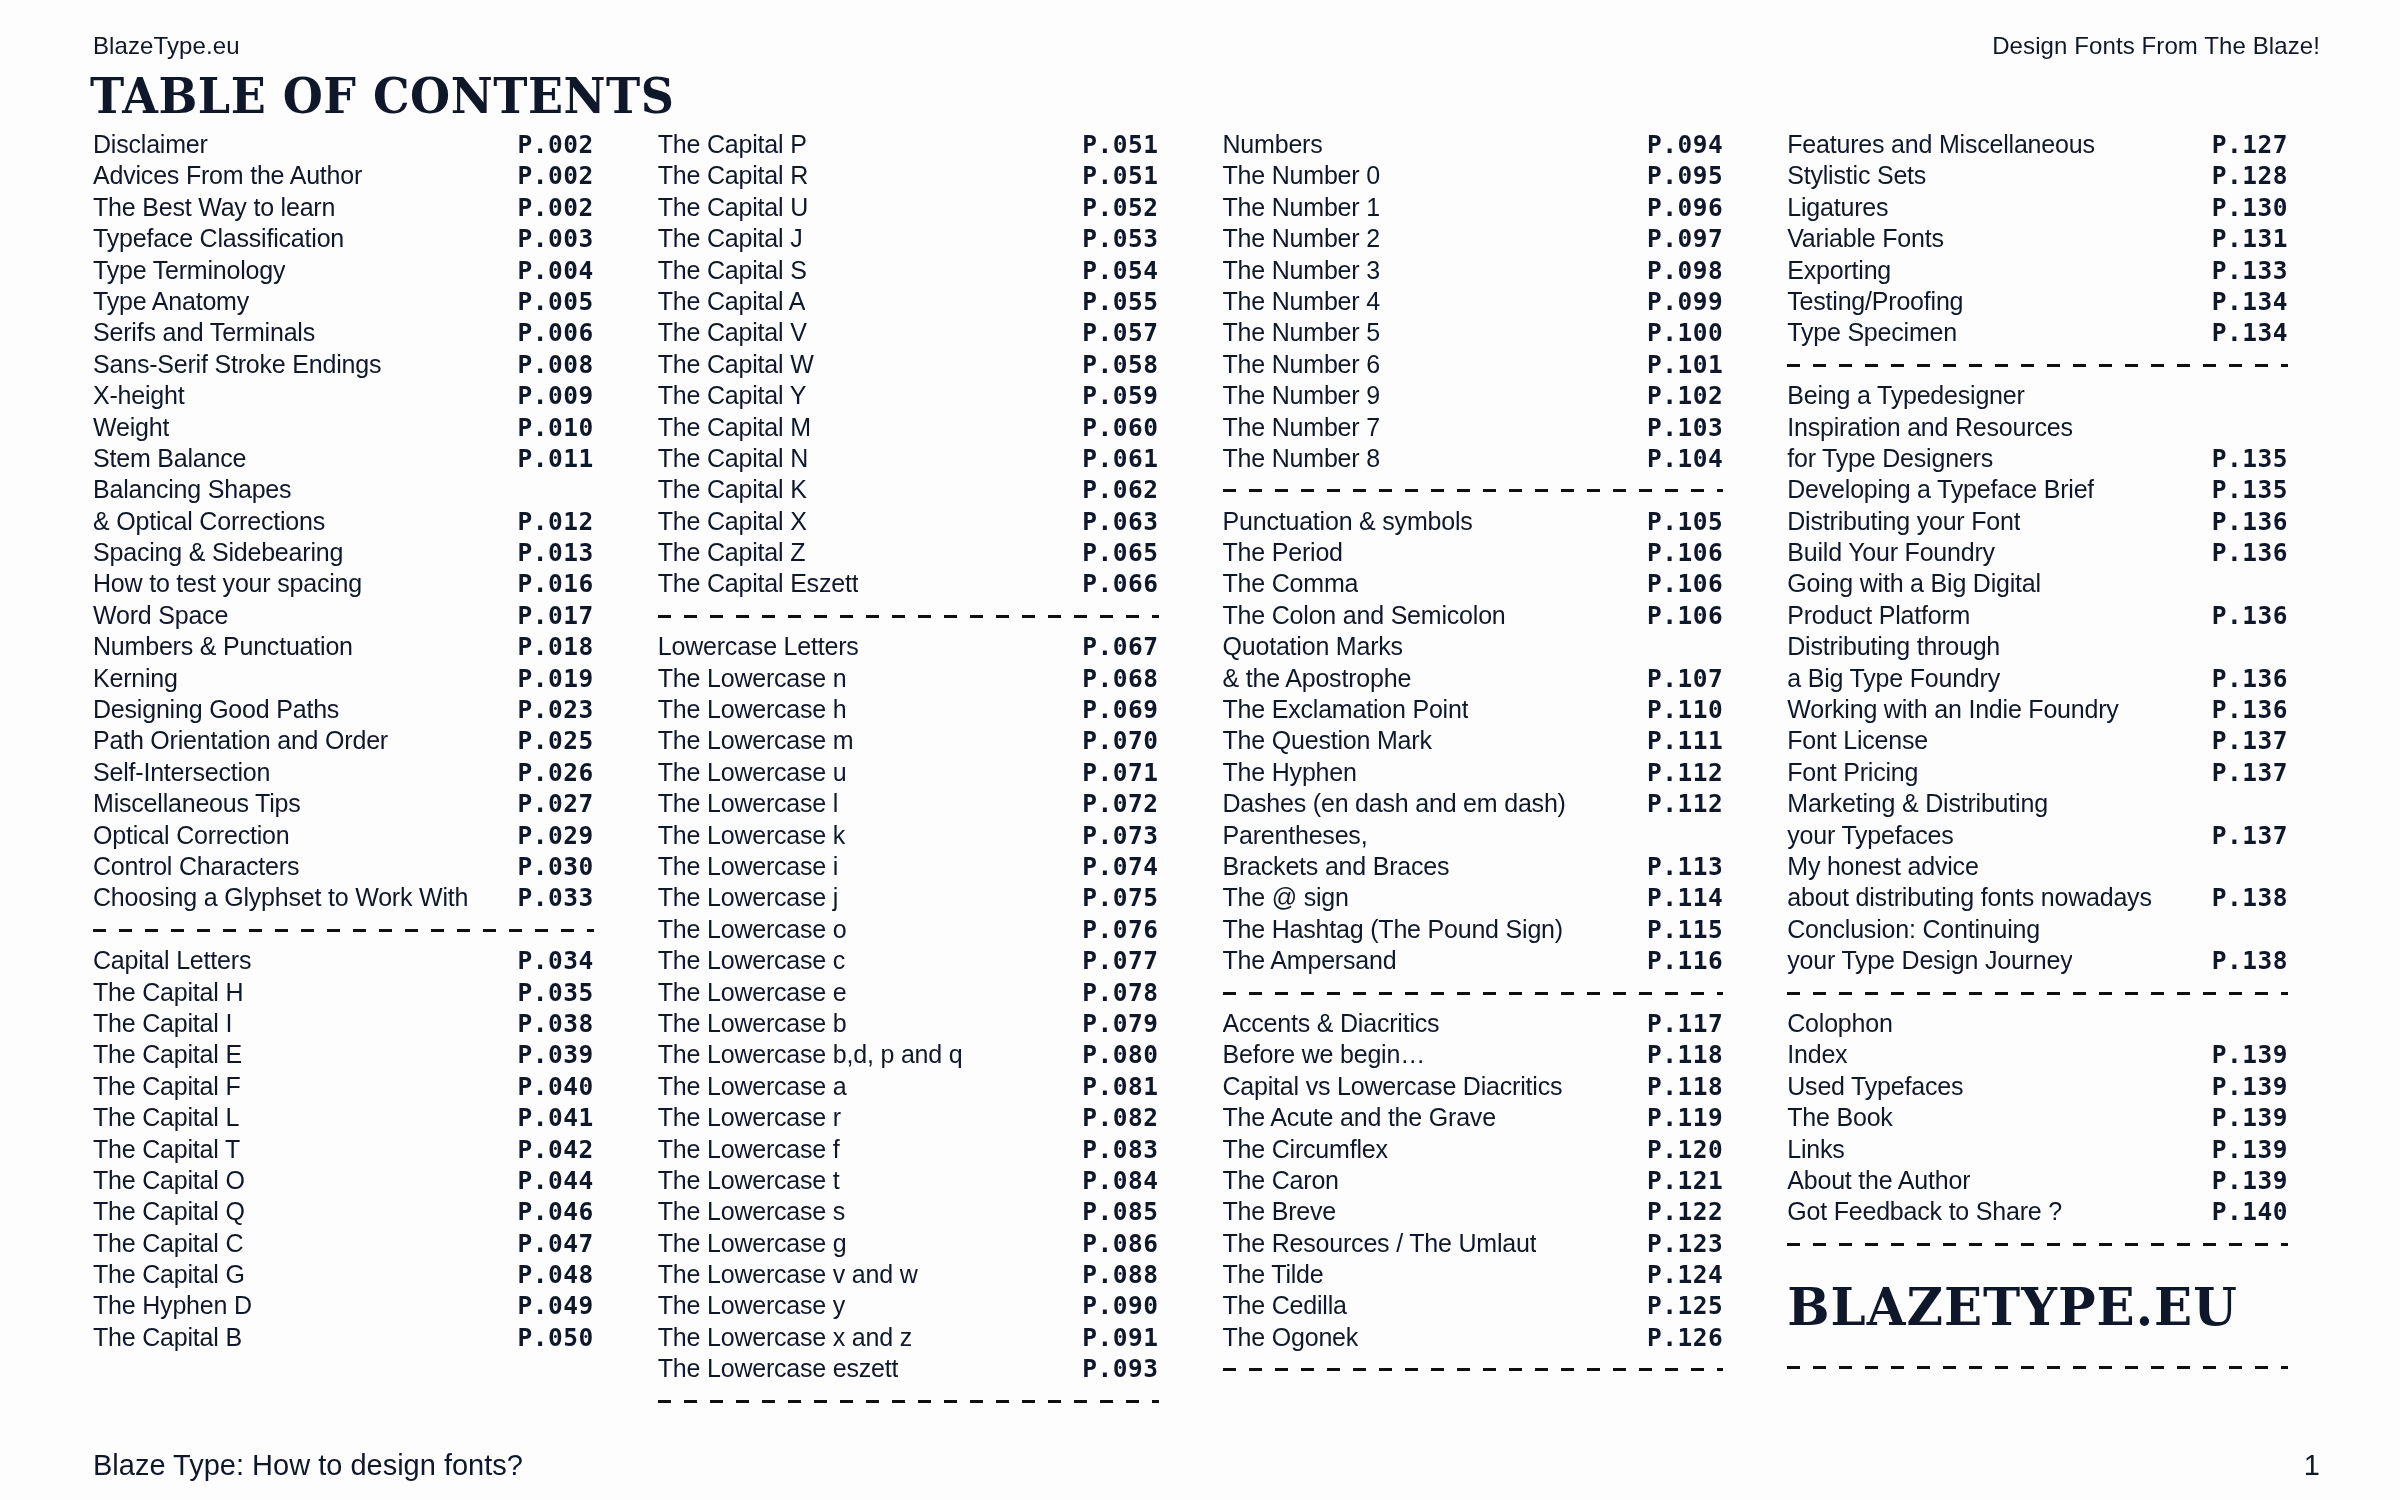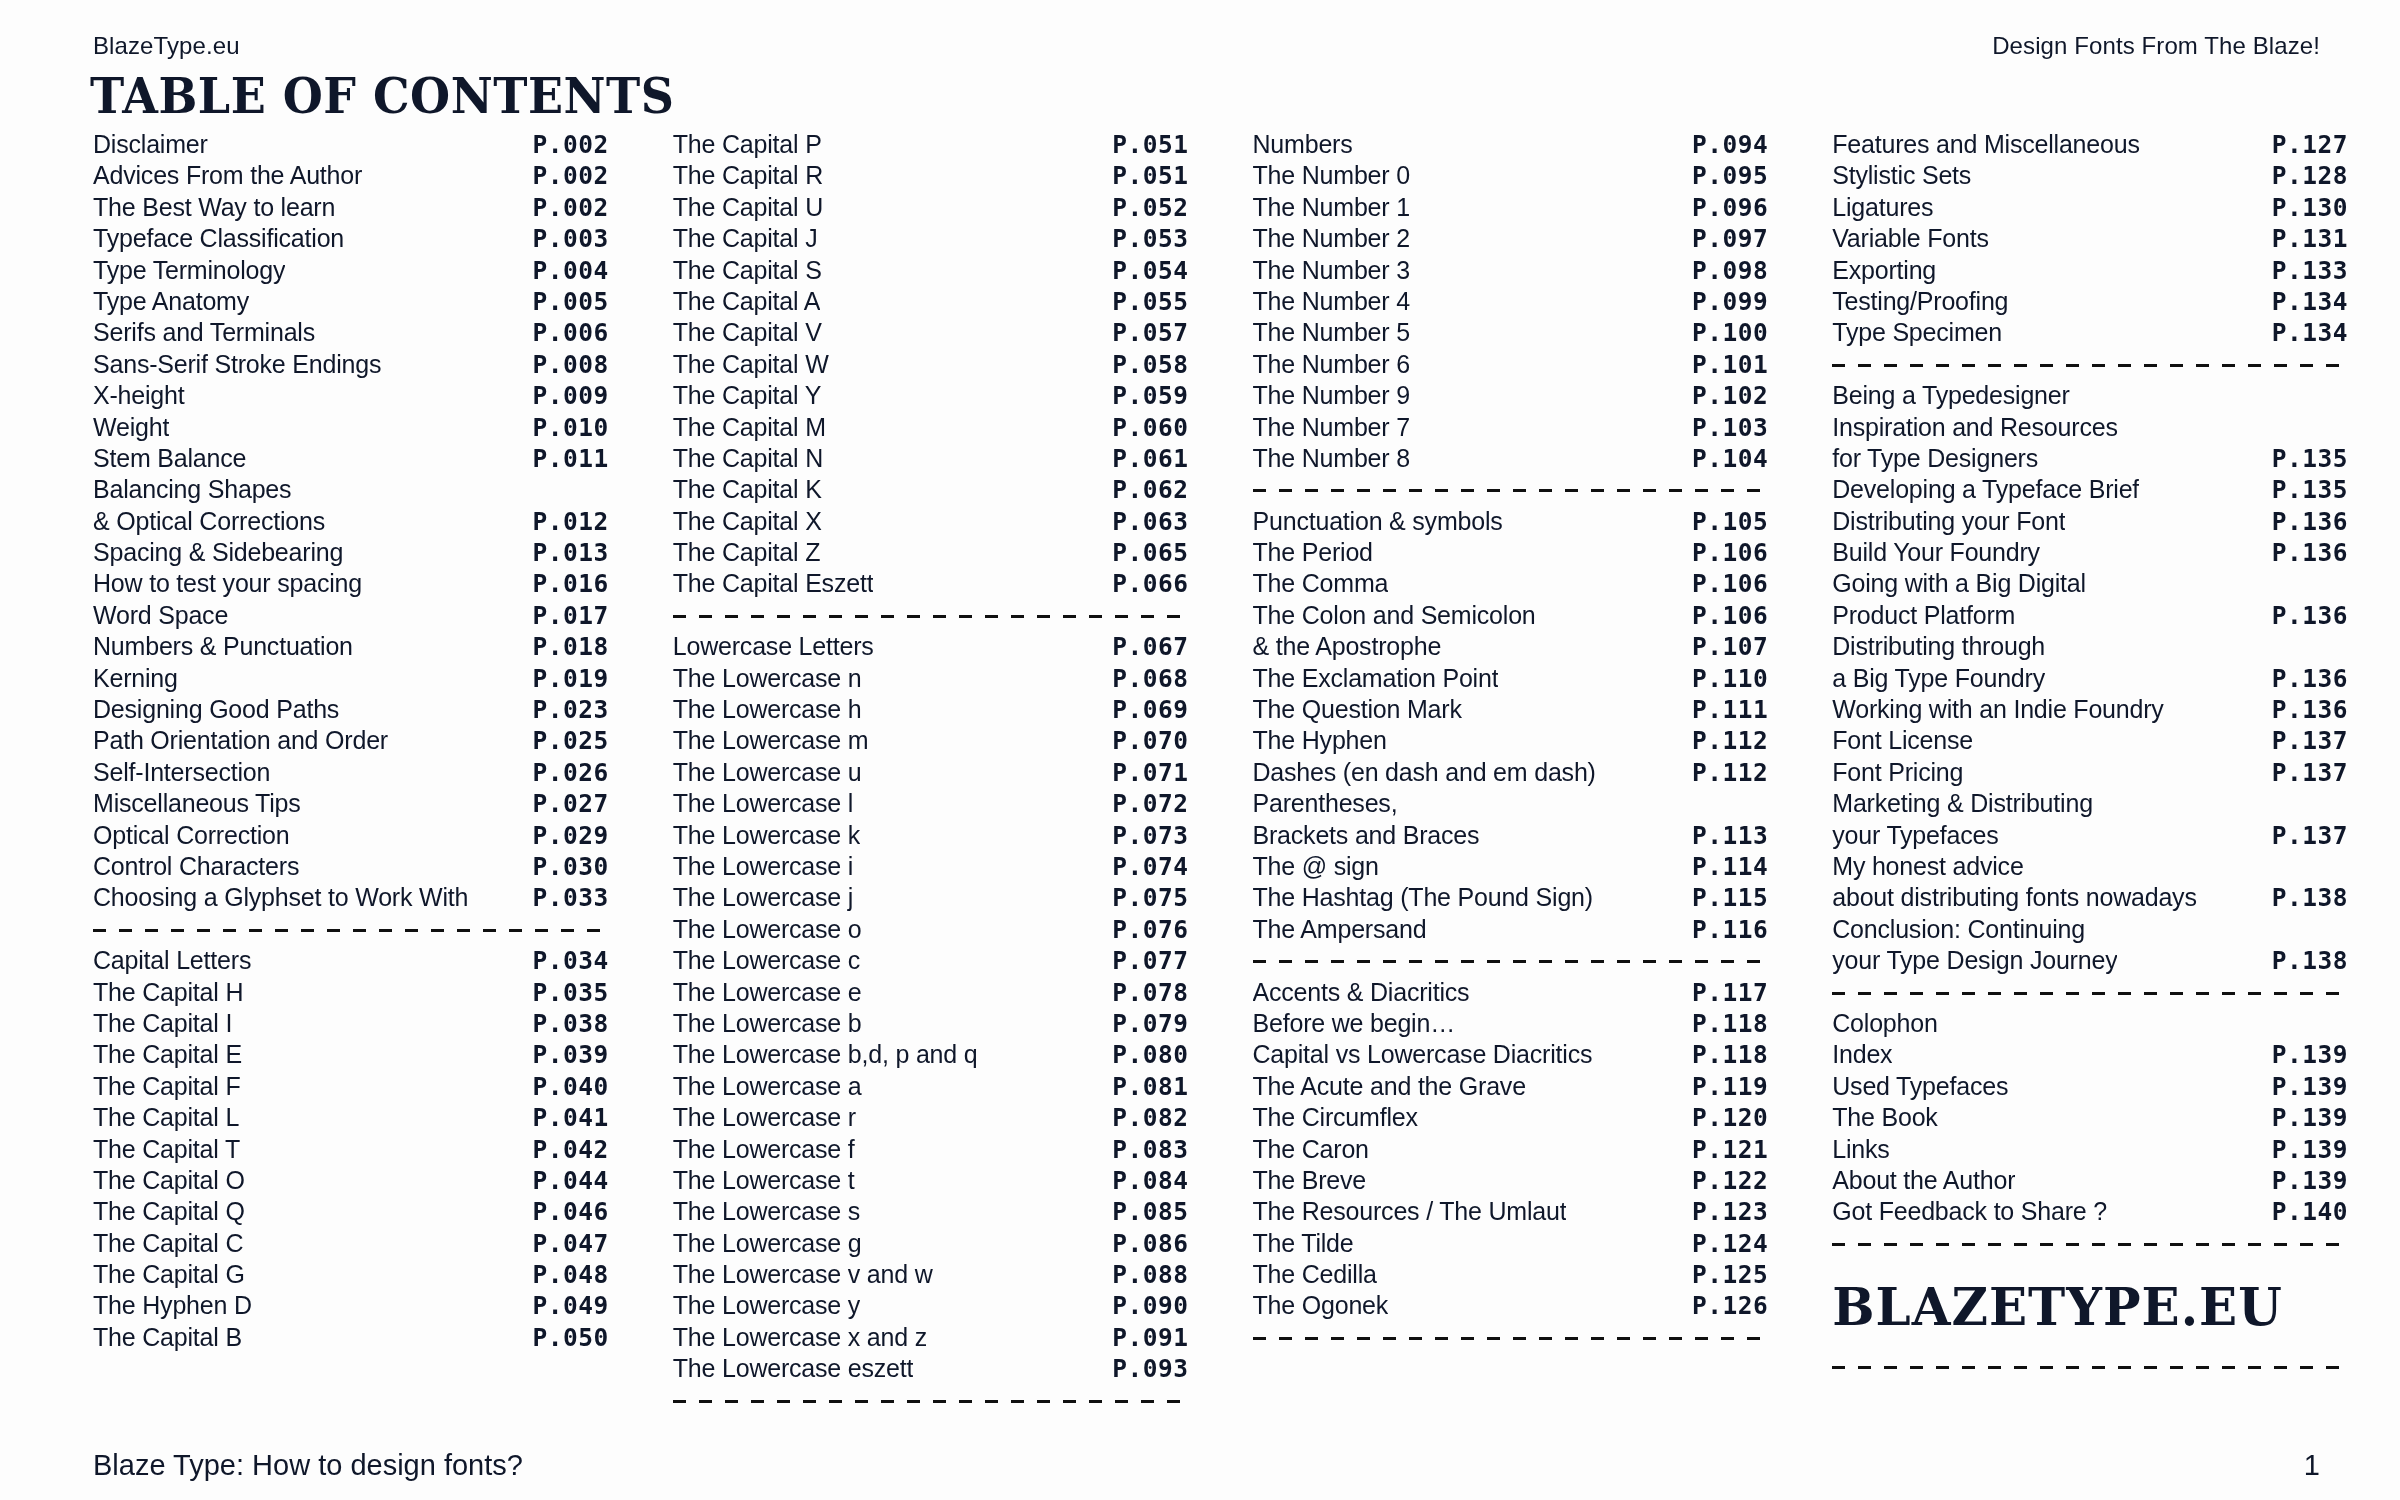--- a/index.html
+++ b/index.html
@@ -32,21 +32,21 @@
     font-size: 46px;
     line-height: 46px;
     letter-spacing: 0.5px;
     transform: scaleY(1.04);
     transform-origin: left bottom;
   }
   .toc-grid {
     display: grid;
     grid-template-columns: repeat(4, 1fr);
     column-gap: 64px;
-    padding: 10px 52px 0 93px;
+    padding: 10px 112px 0 93px;
   }
   .toc-col { min-width: 0; }
   .toc-row {
     display: flex;
     justify-content: space-between;
     align-items: baseline;
     height: 31.4px;
     font-size: 25px;
     letter-spacing: -0.2px;
     white-space: nowrap;
@@ -484,20 +484,23 @@
         </div>
         <div class="toc-row">
           <span class="toc-label">The Comma</span>
           <span class="toc-page">P.106</span>
         </div>
         <div class="toc-row">
           <span class="toc-label">The Colon and Semicolon</span>
           <span class="toc-page">P.106</span>
         </div>
         <div class="toc-row">
+          <span class="toc-label">Quotation Marks</span>
+        </div>
+        <div class="toc-row">
           <span class="toc-label">&amp; the Apostrophe</span>
           <span class="toc-page">P.107</span>
         </div>
         <div class="toc-row">
           <span class="toc-label">The Exclamation Point</span>
           <span class="toc-page">P.110</span>
         </div>
         <div class="toc-row">
           <span class="toc-label">The Question Mark</span>
           <span class="toc-page">P.111</span>

